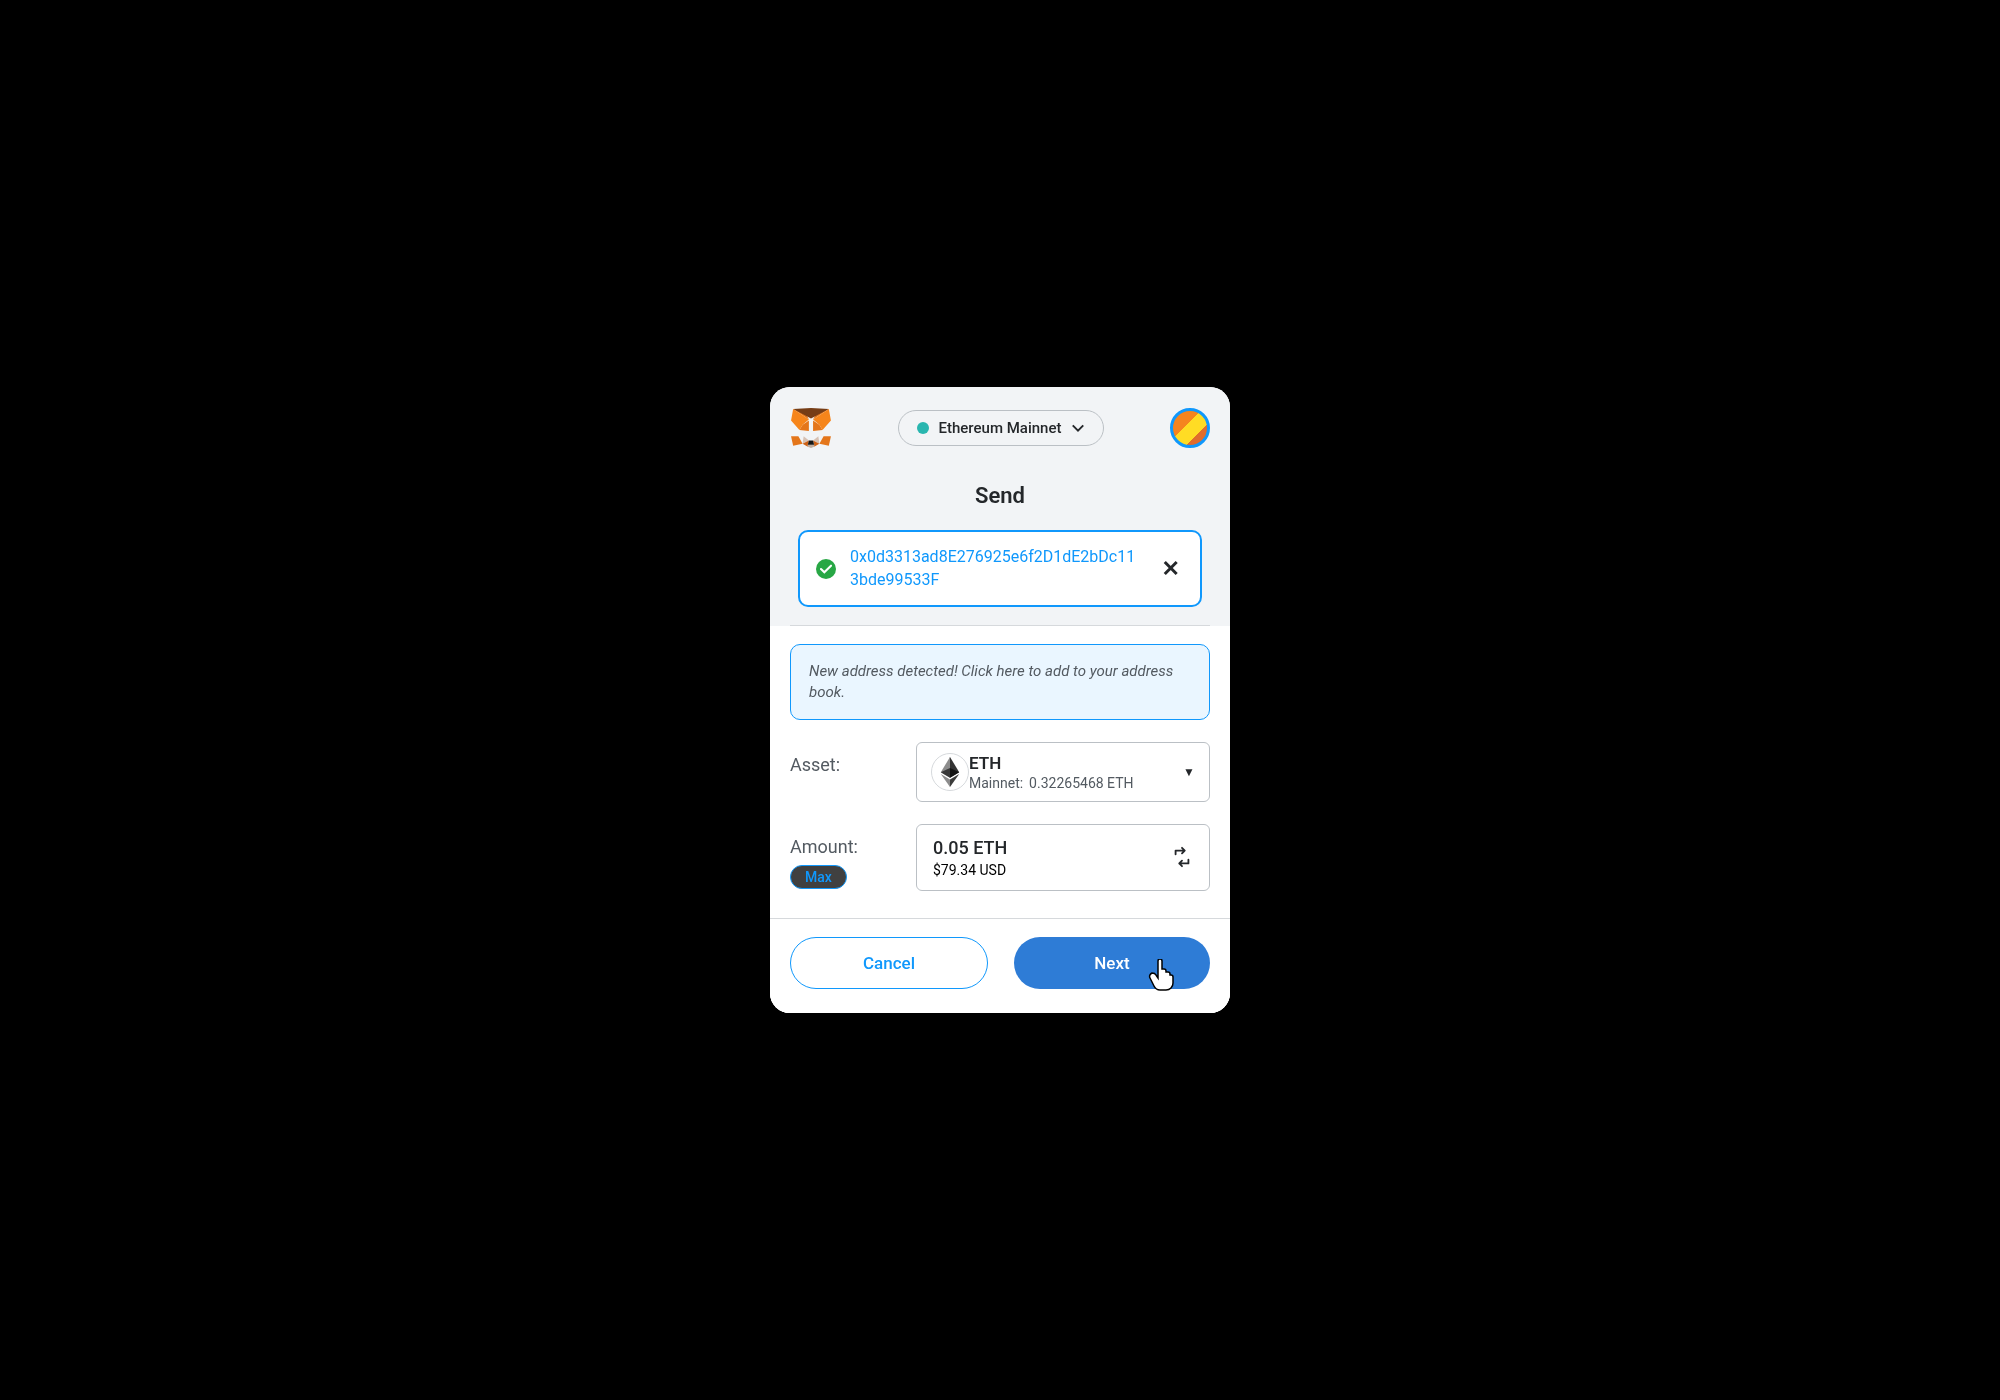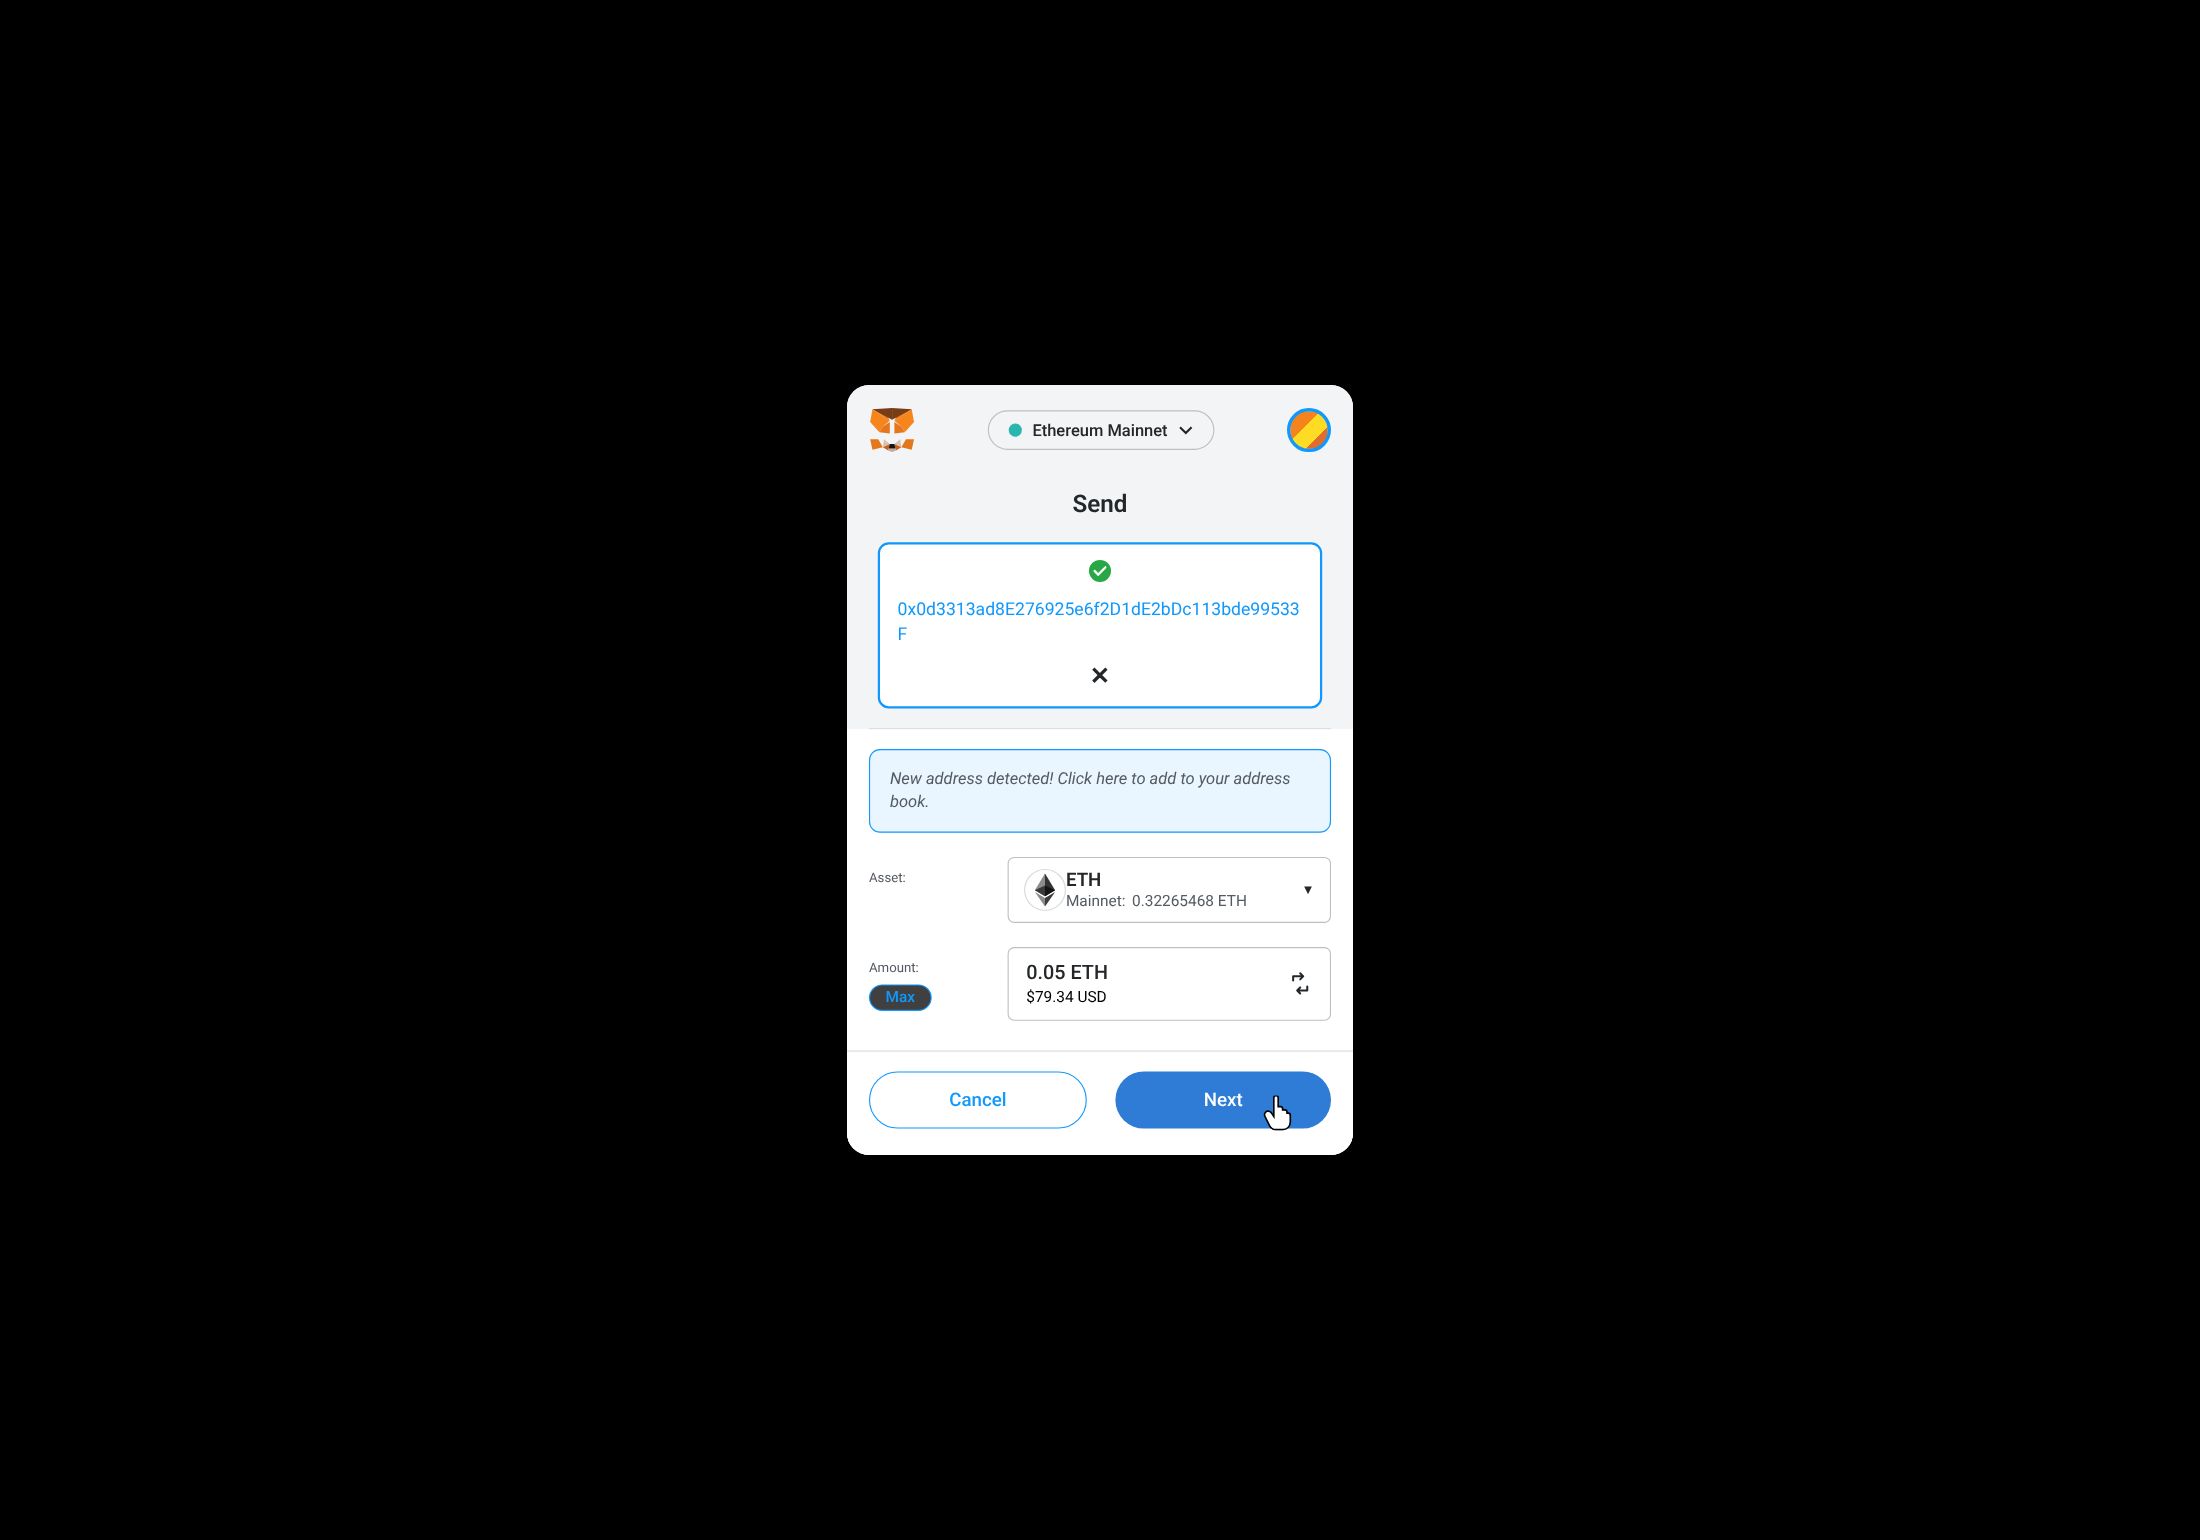--- a/index.html
+++ b/index.html
@@ -7,31 +7,31 @@
     .wallet-popup { width: 460px; background: #fff; border-radius: 20px; overflow: hidden; position: relative; }
     .header { background: #f2f4f6; padding: 16px 20px 0 20px; }
     .header-row { display: flex; align-items: center; justify-content: space-between; height: 50px; }
     .fox-logo { width: 42px; height: 40px; }
     .network-selector { display: flex; align-items: center; gap: 10px; background: #f2f4f6; border: 1px solid #bbc0c5; border-radius: 24px; padding: 8px 18px; cursor: pointer; }
     .network-dot { width: 12px; height: 12px; background: #29b6af; border-radius: 50%; }
     .network-name { font-size: 15px; color: #24272a; font-weight: 500; }
     .chevron-down { width: 14px; height: 14px; }
     .account-avatar { width: 40px; height: 40px; border-radius: 50%; border: 3px solid #1098fc; background: linear-gradient(135deg, #f5841f 0%, #f5841f 40%, #ffdc24 40%, #ffdc24 70%, #e06c2d 70%); cursor: pointer; }
     .page-title { text-align: center; font-size: 22px; font-weight: 600; color: #24272a; padding: 30px 0 22px 0; }
-    .address-container { margin: 0 8px 0 8px; background: #fff; border: 2px solid #1098fc; border-radius: 10px; padding: 14px 16px; display: flex; align-items: center; gap: 14px; flex-direction: column; }
+    .address-container { margin: 0 8px 0 8px; background: #fff; border: 2px solid #1098fc; border-radius: 10px; padding: 14px 16px; display: flex; align-items: center; gap: 14px; }
     .check-icon { width: 20px; height: 20px; background: #28a745; border-radius: 50%; display: flex; align-items: center; justify-content: center; flex-shrink: 0; }
     .check-icon svg { width: 12px; height: 10px; }
     .address-text { color: #1098fc; font-size: 16px; word-break: break-all; line-height: 1.4; flex: 1; }
     .close-x { font-size: 22px; font-weight: 700; color: #24272a; cursor: pointer; padding: 0 4px; }
     .divider { height: 1px; background: #d6d9dc; margin-top: 18px; }
     .body-section { background: #fff; padding: 18px 20px 100px 20px; }
     .info-banner { background: #eaf6ff; border: 1px solid #1098fc; border-radius: 10px; padding: 16px 18px; color: #535a61; font-size: 15px; line-height: 1.4; cursor: pointer; margin-bottom: 22px; font-style: italic; }
     .field-row { display: flex; align-items: flex-start; gap: 16px; margin-bottom: 22px; }
     .field-label-col { width: 110px; padding-top: 12px; }
-    .field-label { color: #535a61; font-size: 12px; }
+    .field-label { color: #535a61; font-size: 18px; }
     .field-control { flex: 1; }
     .asset-box { border: 1px solid #bbc0c5; border-radius: 6px; padding: 10px 14px; display: flex; align-items: center; cursor: pointer; }
     .token-icon { width: 38px; height: 38px; border-radius: 50%; border: 1px solid #d6d9dc; display: flex; align-items: center; justify-content: center; background: #fff; }
     .token-icon svg { width: 20px; height: 30px; }
     .asset-info { flex: 1; }
     .asset-symbol { font-size: 17px; font-weight: 600; color: #24272a; margin-bottom: 2px; }
     .balance-row { font-size: 14px; color: #535a61; display: flex; gap: 6px; }
     .balance-val { display: inline-block; }
     .caret-down { color: #24272a; font-size: 12px; }
     .amount-box { border: 1px solid #bbc0c5; border-radius: 6px; padding: 12px 16px; display: flex; align-items: center; justify-content: flex-end; }

